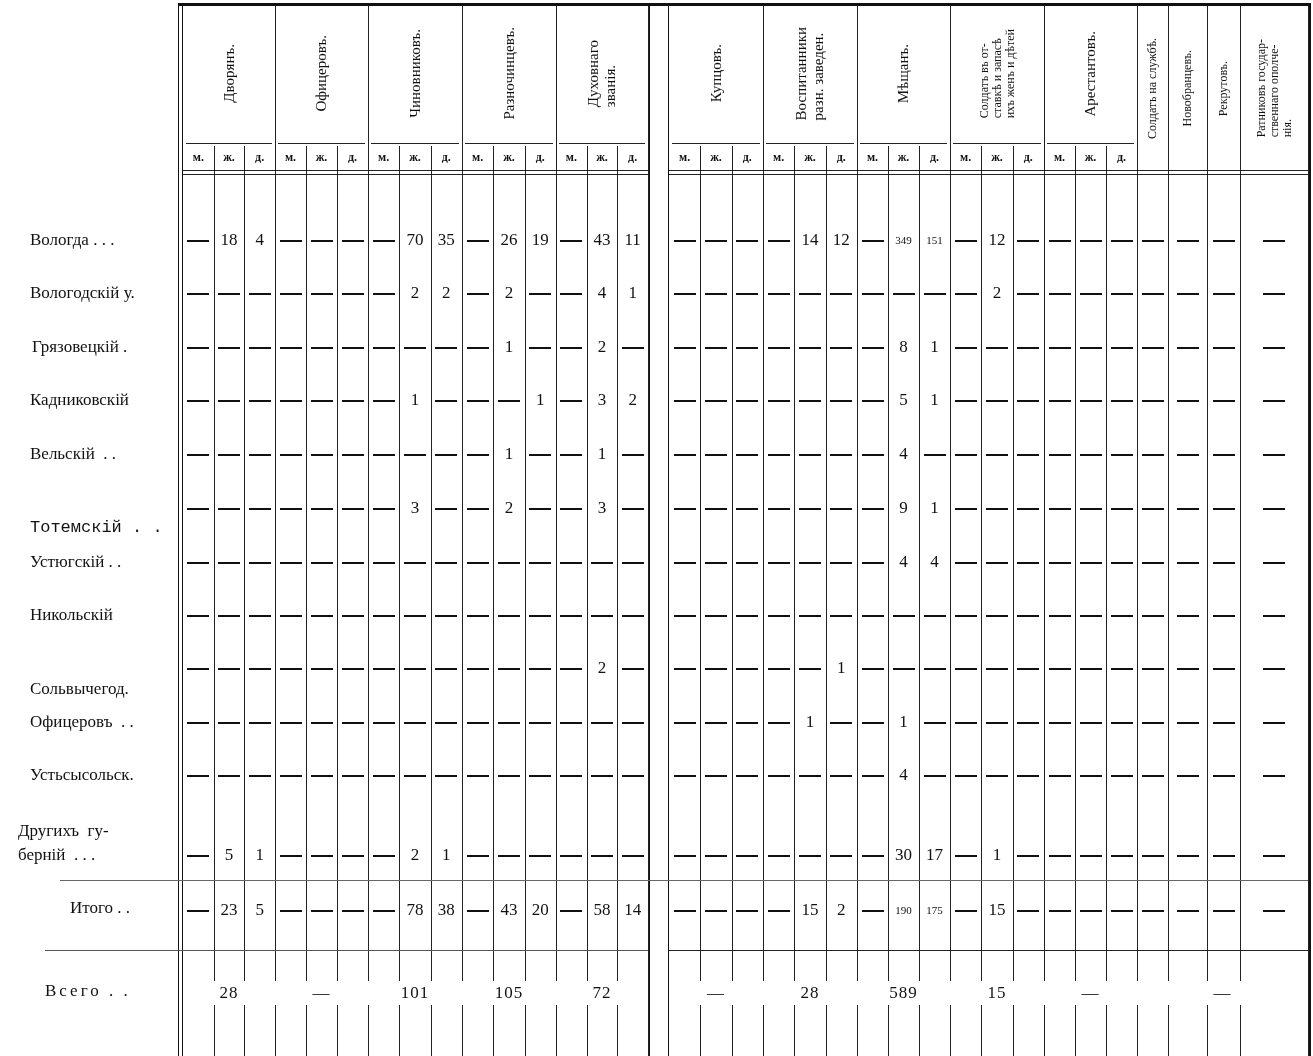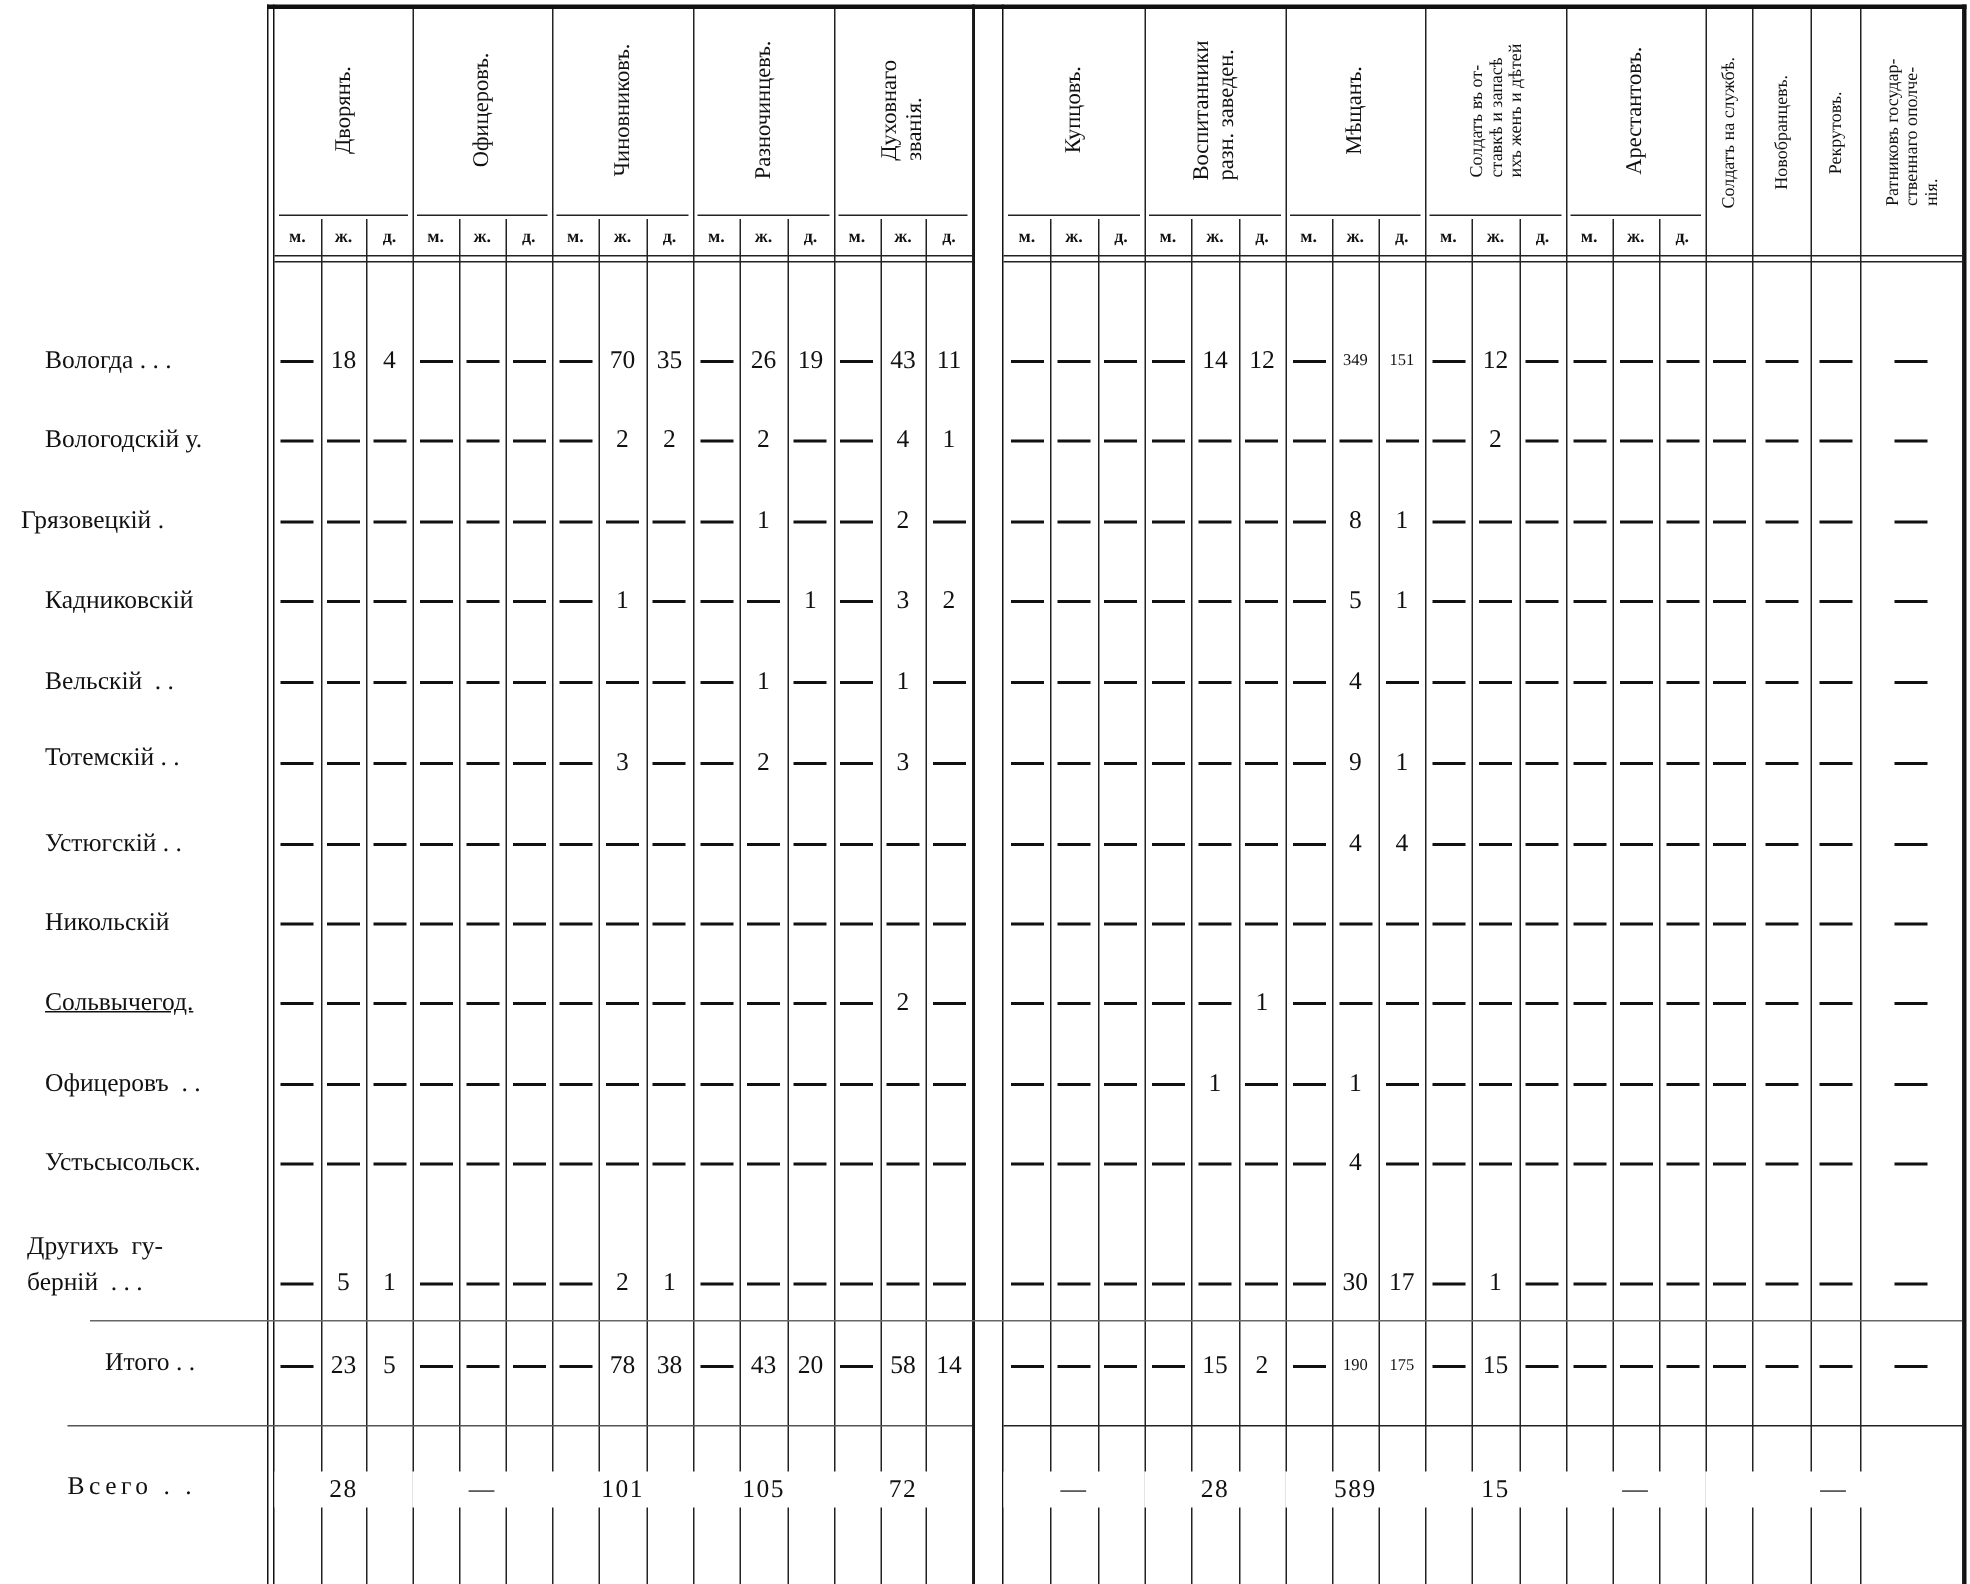--- a/index.html
+++ b/index.html
@@ -224,21 +224,21 @@
       <div class="cell" style="left: 950px; width: 31.3333px; top: 281px;"><span class="dash" style="width: 22px;"></span></div>
       <div class="cell" style="left: 981.333px; width: 31.3333px; top: 281px;">2</div>
       <div class="cell" style="left: 1012.67px; width: 31.3333px; top: 281px;"><span class="dash" style="width: 22px;"></span></div>
       <div class="cell" style="left: 1044px; width: 31px; top: 281px;"><span class="dash" style="width: 22px;"></span></div>
       <div class="cell" style="left: 1075px; width: 31px; top: 281px;"><span class="dash" style="width: 22px;"></span></div>
       <div class="cell" style="left: 1106px; width: 31px; top: 281px;"><span class="dash" style="width: 22px;"></span></div>
       <div class="cell" style="left: 1137px; width: 31px; top: 281px;"><span class="dash" style="width: 22px;"></span></div>
       <div class="cell" style="left: 1168px; width: 39px; top: 281px;"><span class="dash" style="width: 22px;"></span></div>
       <div class="cell" style="left: 1207px; width: 33px; top: 281px;"><span class="dash" style="width: 22px;"></span></div>
       <div class="cell" style="left: 1240px; width: 68px; top: 281px;"><span class="dash" style="width: 22px;"></span></div>
-      <div class="rowlabel" style="top: 335px; left: 14px; line-height: 24px;">Грязовецкій .</div>
+      <div class="rowlabel" style="top: 335px; left: 32px; line-height: 24px;">Грязовецкій .</div>
       <div class="cell" style="left: 183px; width: 30.6667px; top: 335px;"><span class="dash" style="width: 22px;"></span></div>
       <div class="cell" style="left: 213.667px; width: 30.6667px; top: 335px;"><span class="dash" style="width: 22px;"></span></div>
       <div class="cell" style="left: 244.333px; width: 30.6667px; top: 335px;"><span class="dash" style="width: 22px;"></span></div>
       <div class="cell" style="left: 275px; width: 31px; top: 335px;"><span class="dash" style="width: 22px;"></span></div>
       <div class="cell" style="left: 306px; width: 31px; top: 335px;"><span class="dash" style="width: 22px;"></span></div>
       <div class="cell" style="left: 337px; width: 31px; top: 335px;"><span class="dash" style="width: 22px;"></span></div>
       <div class="cell" style="left: 368px; width: 31.3333px; top: 335px;"><span class="dash" style="width: 22px;"></span></div>
       <div class="cell" style="left: 399.333px; width: 31.3333px; top: 335px;"><span class="dash" style="width: 22px;"></span></div>
       <div class="cell" style="left: 430.667px; width: 31.3333px; top: 335px;"><span class="dash" style="width: 22px;"></span></div>
       <div class="cell" style="left: 462px; width: 31.3333px; top: 335px;"><span class="dash" style="width: 22px;"></span></div>
@@ -329,21 +329,21 @@
       <div class="cell" style="left: 950px; width: 31.3333px; top: 442px;"><span class="dash" style="width: 22px;"></span></div>
       <div class="cell" style="left: 981.333px; width: 31.3333px; top: 442px;"><span class="dash" style="width: 22px;"></span></div>
       <div class="cell" style="left: 1012.67px; width: 31.3333px; top: 442px;"><span class="dash" style="width: 22px;"></span></div>
       <div class="cell" style="left: 1044px; width: 31px; top: 442px;"><span class="dash" style="width: 22px;"></span></div>
       <div class="cell" style="left: 1075px; width: 31px; top: 442px;"><span class="dash" style="width: 22px;"></span></div>
       <div class="cell" style="left: 1106px; width: 31px; top: 442px;"><span class="dash" style="width: 22px;"></span></div>
       <div class="cell" style="left: 1137px; width: 31px; top: 442px;"><span class="dash" style="width: 22px;"></span></div>
       <div class="cell" style="left: 1168px; width: 39px; top: 442px;"><span class="dash" style="width: 22px;"></span></div>
       <div class="cell" style="left: 1207px; width: 33px; top: 442px;"><span class="dash" style="width: 22px;"></span></div>
       <div class="cell" style="left: 1240px; width: 68px; top: 442px;"><span class="dash" style="width: 22px;"></span></div>
-      <div class="rowlabel" style="top: 493px; left: 30px; line-height: 24px;">Тотемскій . .</div>
+      <div class="rowlabel" style="top: 516px; left: 30px; line-height: 24px; font-family: Liberation Mono, monospace;">Тотемскій . .</div>
       <div class="cell" style="left: 183px; width: 30.6667px; top: 496px;"><span class="dash" style="width: 22px;"></span></div>
       <div class="cell" style="left: 213.667px; width: 30.6667px; top: 496px;"><span class="dash" style="width: 22px;"></span></div>
       <div class="cell" style="left: 244.333px; width: 30.6667px; top: 496px;"><span class="dash" style="width: 22px;"></span></div>
       <div class="cell" style="left: 275px; width: 31px; top: 496px;"><span class="dash" style="width: 22px;"></span></div>
       <div class="cell" style="left: 306px; width: 31px; top: 496px;"><span class="dash" style="width: 22px;"></span></div>
       <div class="cell" style="left: 337px; width: 31px; top: 496px;"><span class="dash" style="width: 22px;"></span></div>
       <div class="cell" style="left: 368px; width: 31.3333px; top: 496px;"><span class="dash" style="width: 22px;"></span></div>
       <div class="cell" style="left: 399.333px; width: 31.3333px; top: 496px;">3</div>
       <div class="cell" style="left: 430.667px; width: 31.3333px; top: 496px;"><span class="dash" style="width: 22px;"></span></div>
       <div class="cell" style="left: 462px; width: 31.3333px; top: 496px;"><span class="dash" style="width: 22px;"></span></div>
@@ -434,21 +434,21 @@
       <div class="cell" style="left: 950px; width: 31.3333px; top: 603px;"><span class="dash" style="width: 22px;"></span></div>
       <div class="cell" style="left: 981.333px; width: 31.3333px; top: 603px;"><span class="dash" style="width: 22px;"></span></div>
       <div class="cell" style="left: 1012.67px; width: 31.3333px; top: 603px;"><span class="dash" style="width: 22px;"></span></div>
       <div class="cell" style="left: 1044px; width: 31px; top: 603px;"><span class="dash" style="width: 22px;"></span></div>
       <div class="cell" style="left: 1075px; width: 31px; top: 603px;"><span class="dash" style="width: 22px;"></span></div>
       <div class="cell" style="left: 1106px; width: 31px; top: 603px;"><span class="dash" style="width: 22px;"></span></div>
       <div class="cell" style="left: 1137px; width: 31px; top: 603px;"><span class="dash" style="width: 22px;"></span></div>
       <div class="cell" style="left: 1168px; width: 39px; top: 603px;"><span class="dash" style="width: 22px;"></span></div>
       <div class="cell" style="left: 1207px; width: 33px; top: 603px;"><span class="dash" style="width: 22px;"></span></div>
       <div class="cell" style="left: 1240px; width: 68px; top: 603px;"><span class="dash" style="width: 22px;"></span></div>
-      <div class="rowlabel" style="top: 656px; left: 30px; line-height: 24px; text-decoration: underline;">Сольвычегод.</div>
+      <div class="rowlabel" style="top: 677px; left: 30px; line-height: 24px;">Сольвычегод.</div>
       <div class="cell" style="left: 183px; width: 30.6667px; top: 656px;"><span class="dash" style="width: 22px;"></span></div>
       <div class="cell" style="left: 213.667px; width: 30.6667px; top: 656px;"><span class="dash" style="width: 22px;"></span></div>
       <div class="cell" style="left: 244.333px; width: 30.6667px; top: 656px;"><span class="dash" style="width: 22px;"></span></div>
       <div class="cell" style="left: 275px; width: 31px; top: 656px;"><span class="dash" style="width: 22px;"></span></div>
       <div class="cell" style="left: 306px; width: 31px; top: 656px;"><span class="dash" style="width: 22px;"></span></div>
       <div class="cell" style="left: 337px; width: 31px; top: 656px;"><span class="dash" style="width: 22px;"></span></div>
       <div class="cell" style="left: 368px; width: 31.3333px; top: 656px;"><span class="dash" style="width: 22px;"></span></div>
       <div class="cell" style="left: 399.333px; width: 31.3333px; top: 656px;"><span class="dash" style="width: 22px;"></span></div>
       <div class="cell" style="left: 430.667px; width: 31.3333px; top: 656px;"><span class="dash" style="width: 22px;"></span></div>
       <div class="cell" style="left: 462px; width: 31.3333px; top: 656px;"><span class="dash" style="width: 22px;"></span></div>

